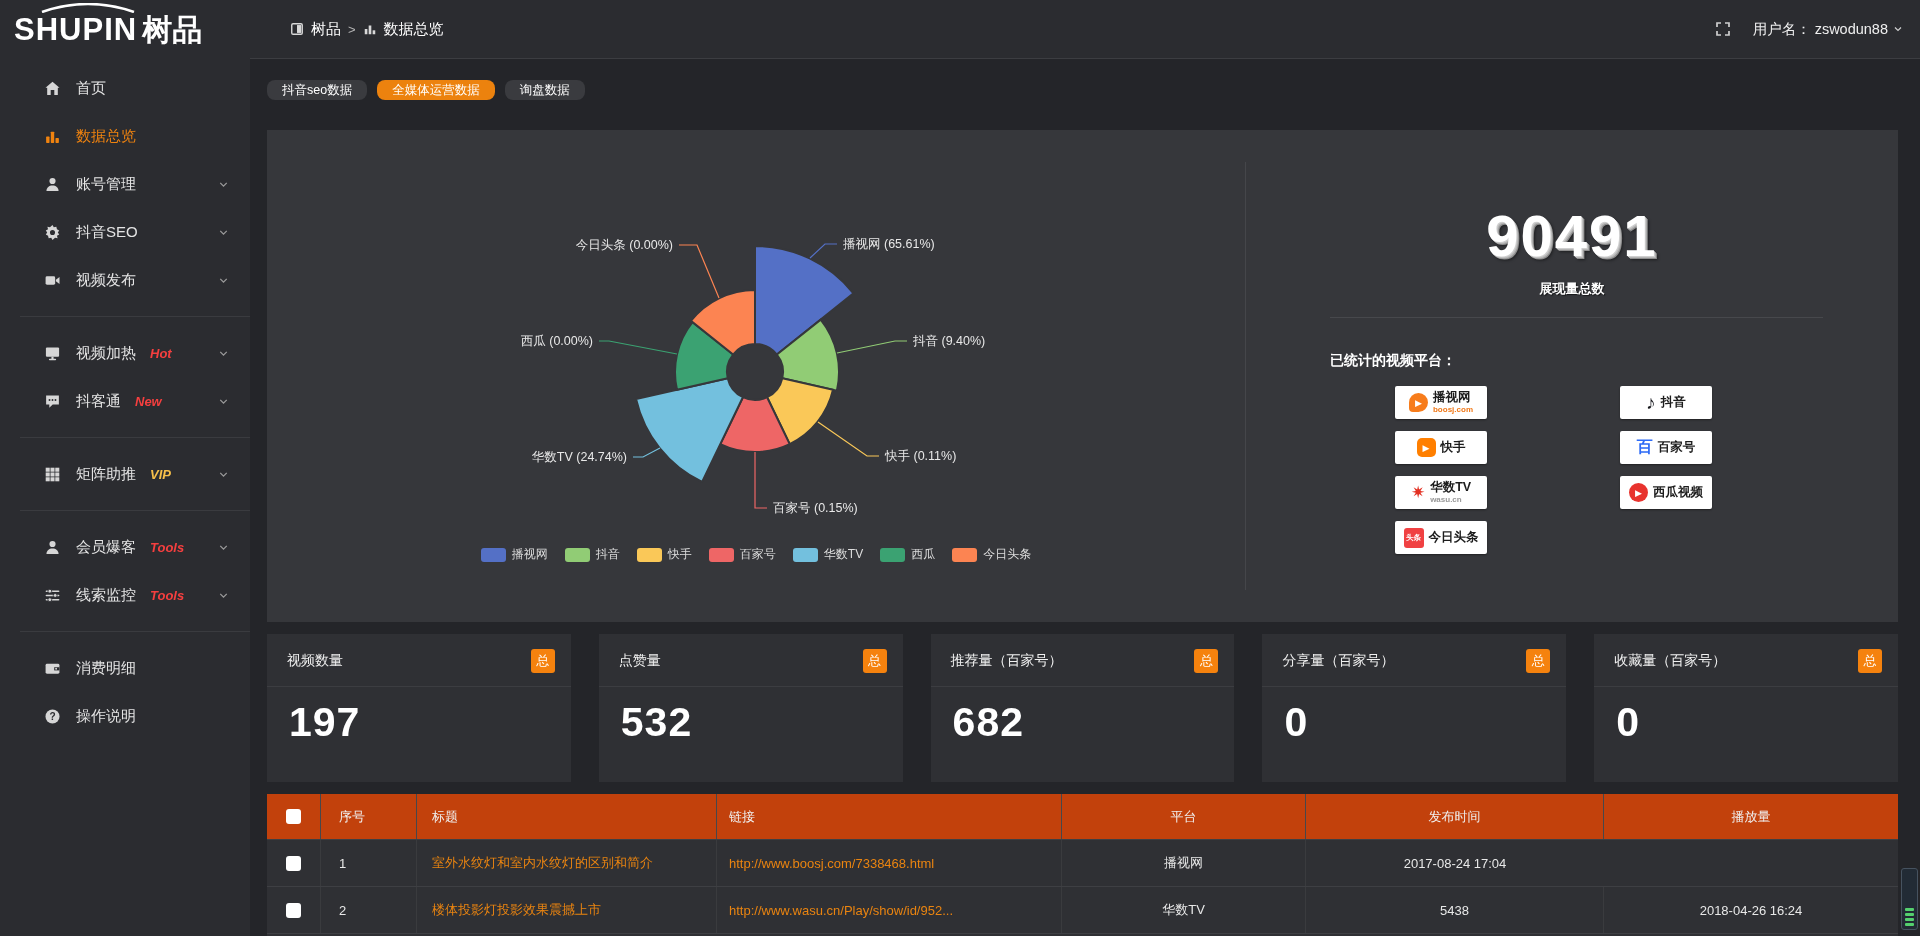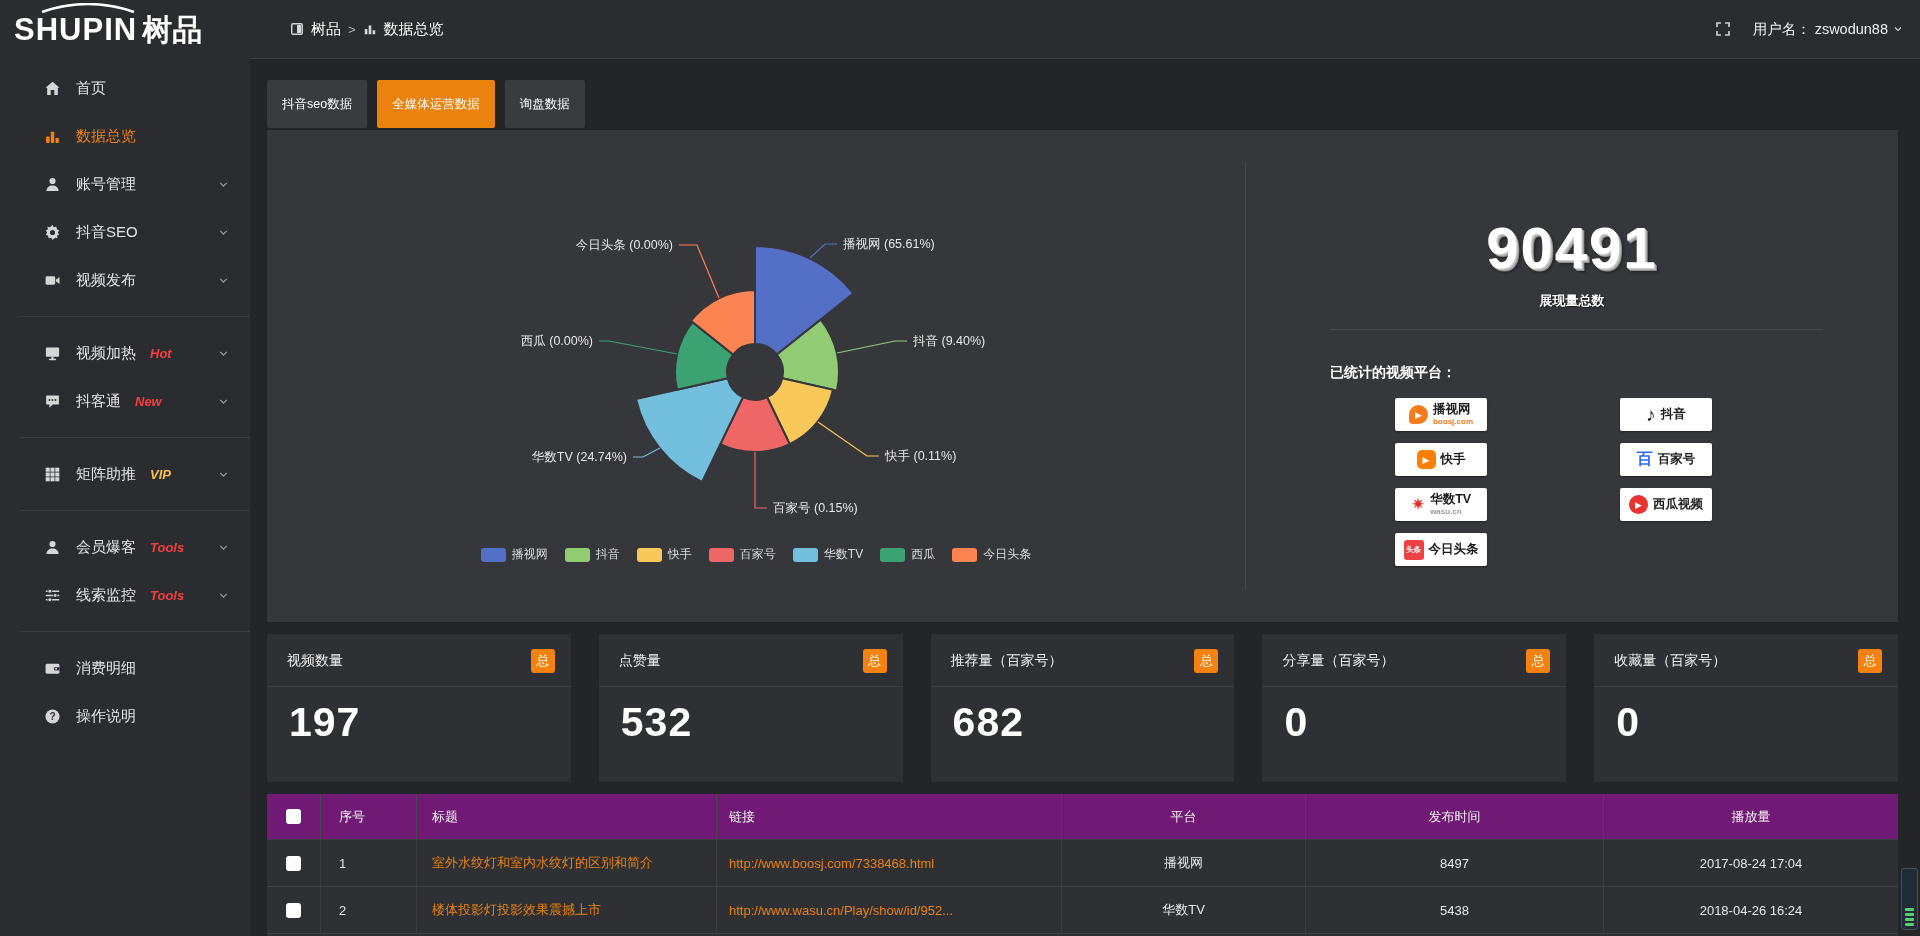--- a/index.html
+++ b/index.html
@@ -24,33 +24,33 @@
   .topbar { position:absolute; left:250px; right:0; top:0; height:59px; background:#2b2c30; border-bottom:1px solid #3c3d41; display:flex; align-items:center; z-index:2; }
   .breadcrumb { display:flex; align-items:center; margin-left:40px; font-size:15px; color:#fff; gap:7px; }
   .bc-icon { display:flex; color:#d8d8d8; }
   .bc-sep { color:#b5b5b5; font-size:13px; }
   .topbar-right { margin-left:auto; margin-right:16px; display:flex; align-items:center; gap:22px; font-size:14.5px; color:#efefef; }
   .fs-icon { display:flex; color:#cfcfcf; cursor:pointer; }
   .user-wrap { display:flex; align-items:center; gap:4px; cursor:pointer; }
 
   
   .tabs { position:absolute; left:267px; top:80px; display:flex; gap:10px; z-index:1; }
-  .tab { height:48px; padding:0 15px; background:#3a3b3f; color:#fff; font-size:12.5px; display:flex; align-items:center; border-radius:2px; cursor:pointer; }
+  .tab { height:20px; padding:0 15px; background:#3a3b3f; color:#fff; font-size:12.5px; display:flex; align-items:center; border-radius:8px; cursor:pointer; }
   .tab.active { background:#ec820e; }
 
   
   .chart-panel { position:absolute; left:267px; top:130px; width:1631px; height:492px; background:#36373b; }
   .pie-area { position:absolute; left:0; top:0; width:978px; height:492px; }
   #pie-svg { position:absolute; left:0; top:0; }
   .legend { position:absolute; left:0; top:416px; width:978px; display:flex; justify-content:center; gap:17px; }
   .legend-item { display:flex; align-items:center; gap:6px; color:#ddd; font-size:12px; cursor:pointer; }
   .legend-swatch { width:25px; height:14px; border-radius:3px; }
   .v-divider { position:absolute; left:978px; top:32px; height:428px; width:1px; background:#45464a; }
 
-  .summary { position:absolute; left:979px; top:16px; width:652px; height:492px; }
+  .summary { position:absolute; left:979px; top:4px; width:652px; height:492px; }
   .big-number { position:absolute; top:68px; width:100%; text-align:center; font-size:58px; font-weight:800; color:#fff; letter-spacing:2px;
     text-shadow:1px 1px 0 #cfcfcf, 2px 2px 0 #b5b5b5, 3px 3px 0 #8e8e8e, 4px 4px 3px rgba(0,0,0,.45); }
   .big-label { position:absolute; top:146px; width:100%; text-align:center; font-size:13px; font-weight:bold; color:#fff; text-shadow:1px 1px 1px rgba(0,0,0,.6); }
   .sum-divider { position:absolute; top:183px; left:84px; width:493px; height:1px; background:#47484c; }
   .platforms-title { position:absolute; top:218px; left:84px; font-size:14px; font-weight:bold; color:#ffffff; }
   .pcol { position:absolute; top:0; }
   .pcol-left { left:149px; } .pcol-right { left:374px; }
   .chip { position:absolute; width:92px; height:33px; background:#fff; border-radius:2px; display:flex; align-items:center; justify-content:center; gap:5px; box-shadow:0 1px 2px rgba(0,0,0,.4); }
   .ptext { display:flex; flex-direction:column; line-height:1; }
   .pname { font-size:12.5px; font-weight:bold; color:#1c1c1c; }
@@ -70,21 +70,21 @@
   .card { flex:1; height:148px; background:#2f3034; }
   .card-head { display:flex; justify-content:space-between; align-items:center; padding:15px 16px 0 20px; }
   .card-label { font-size:14px; color:#f0f0f0; }
   .card-badge { width:24px; height:24px; background:#f5820e; border-radius:3px; color:#fff; font-size:13px; display:flex; align-items:center; justify-content:center; }
   .card-divider { margin-top:13px; height:1px; background:#3c3d41; }
   .card-value { padding:12px 0 0 22px; font-size:41px; color:#fff; font-weight:700; letter-spacing:1px; }
 
   
   .table { position:absolute; left:267px; top:794px; width:1631px; }
   .trow { display:grid; grid-template-columns:54px 96px 300px 345px 244px 298px 294px; align-items:center; }
-  .thead { height:45px; background:#701a75; font-size:13px; color:#f0f0f0; }
+  .thead { height:45px; background:#c2410c; font-size:13px; color:#f0f0f0; }
   .tbody-row { height:47px; background:#2f3034; border-top:1px solid #3e3f43; font-size:13px; color:#e8e8e8; }
   .cell { height:100%; display:flex; align-items:center; border-right:1px solid #3a3b3e; }
   .thead .cell { border-right:1px solid #46474b; }
   .cell:last-child { border-right:none; }
   .c-pad18 { padding-left:18px; } .c-pad15 { padding-left:15px; } .c-pad12 { padding-left:12px; }
   .c-center { justify-content:center; }
   .c-orange { color:#ea8410; cursor:pointer; }
   .checkbox { width:15px; height:15px; background:#fff; border-radius:3px; margin:0 auto; cursor:pointer; }
   .row-stub { height:4px; background:#2f3034; border-top:1px solid #3e3f43; }
 
@@ -490,21 +490,20 @@
       <div class="cell c-center">播放量</div>
     </div>
     <div class="trow tbody-row">
       <div class="cell c-center">
         <span class="checkbox"></span>
       </div>
       <div class="cell c-pad18">1</div>
       <div class="cell c-pad15 c-orange">室外水纹灯和室内水纹灯的区别和简介</div>
       <div class="cell c-pad12 c-orange">http://www.boosj.com/7338468.html</div>
       <div class="cell c-center">播视网</div>
-      <div class="cell c-center">8497</div>
       <div class="cell c-center">2017-08-24 17:04</div>
     </div>
     <div class="trow tbody-row">
       <div class="cell c-center">
         <span class="checkbox"></span>
       </div>
       <div class="cell c-pad18">2</div>
       <div class="cell c-pad15 c-orange">楼体投影灯投影效果震撼上市</div>
       <div class="cell c-pad12 c-orange">http://www.wasu.cn/Play/show/id/952...</div>
       <div class="cell c-center">华数TV</div>

